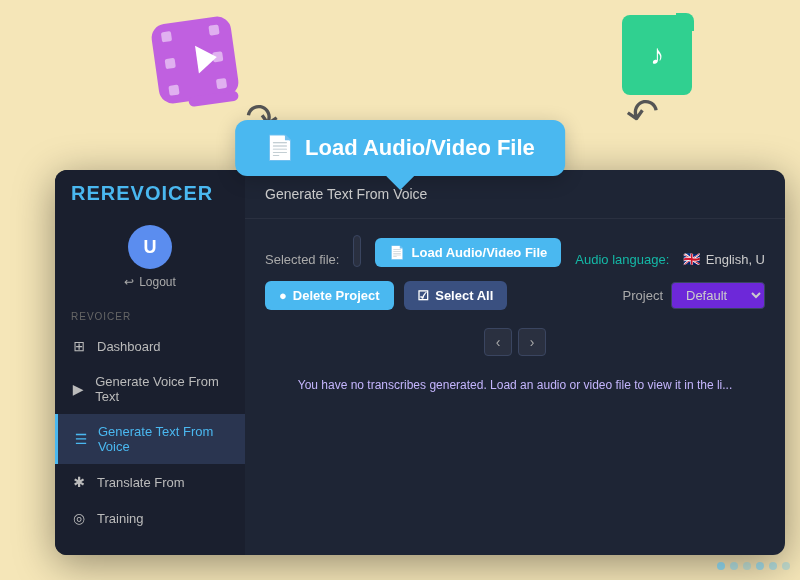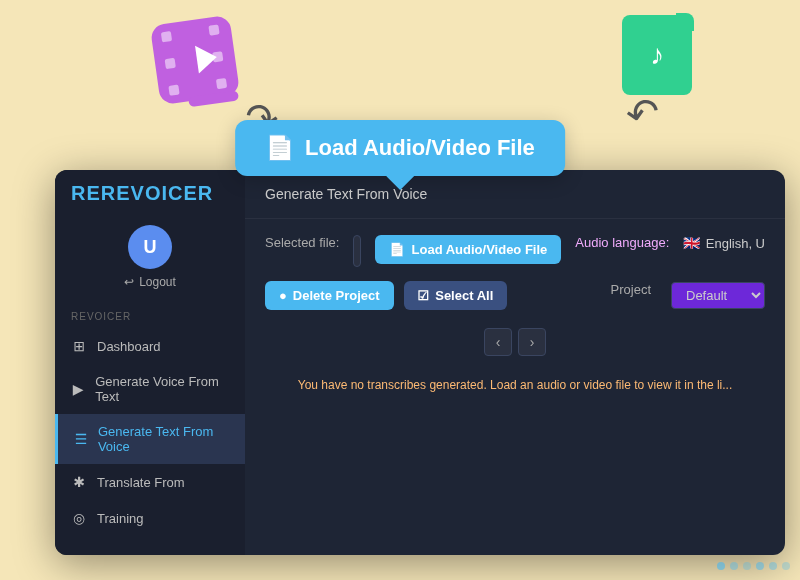--- a/index.html
+++ b/index.html
@@ -270,21 +270,21 @@
       flex: 1;
       padding: 16px 20px;
       display: flex;
       flex-direction: column;
       gap: 14px;
     }
 
     
     .file-row {
       display: flex;
-      align-items: flex-start;
+      align-items: flex-end;
       gap: 14px;
     }
     .file-label {
       color: #aaa;
       font-size: 13px;
       white-space: nowrap;
     }
     .file-input-box {
       flex: 1;
       max-width: 140px;
@@ -301,21 +301,21 @@
       color: white;
       border: none;
       border-radius: 6px;
       padding: 7px 14px;
       font-size: 13px;
       font-weight: 600;
       cursor: pointer;
       white-space: nowrap;
     }
     .lang-label {
-      color: #f0abfc;
+      color: #14b8a6;
       font-size: 13px;
       white-space: nowrap;
     }
     .lang-value {
       display: flex;
       align-items: center;
       gap: 5px;
       color: #ccc;
       font-size: 13px;
     }
@@ -351,22 +351,22 @@
       border: none;
       border-radius: 6px;
       padding: 7px 14px;
       font-size: 13px;
       font-weight: 600;
       cursor: pointer;
     }
     .project-row {
       margin-left: auto;
       display: flex;
-      align-items: flex-start;
-      gap: 20px;
+      align-items: center;
+      gap: 8px;
     }
     .project-label {
       color: #aaa;
       font-size: 13px;
     }
     .project-select {
       background: #6d28d9;
       color: #ccc;
       border: 1px solid #3a4560;
       border-radius: 4px;
@@ -392,21 +392,21 @@
       font-size: 14px;
       display: flex;
       align-items: center;
       justify-content: center;
       cursor: pointer;
     }
 
     
     .empty-state {
       text-align: center;
-      color: #fdba74;
+      color: #c4b5fd;
       font-size: 12px;
       padding: 8px 0;
     }
 
     
     .dots-pattern {
       position: absolute;
       bottom: 10px;
       right: 10px;
       display: flex;

